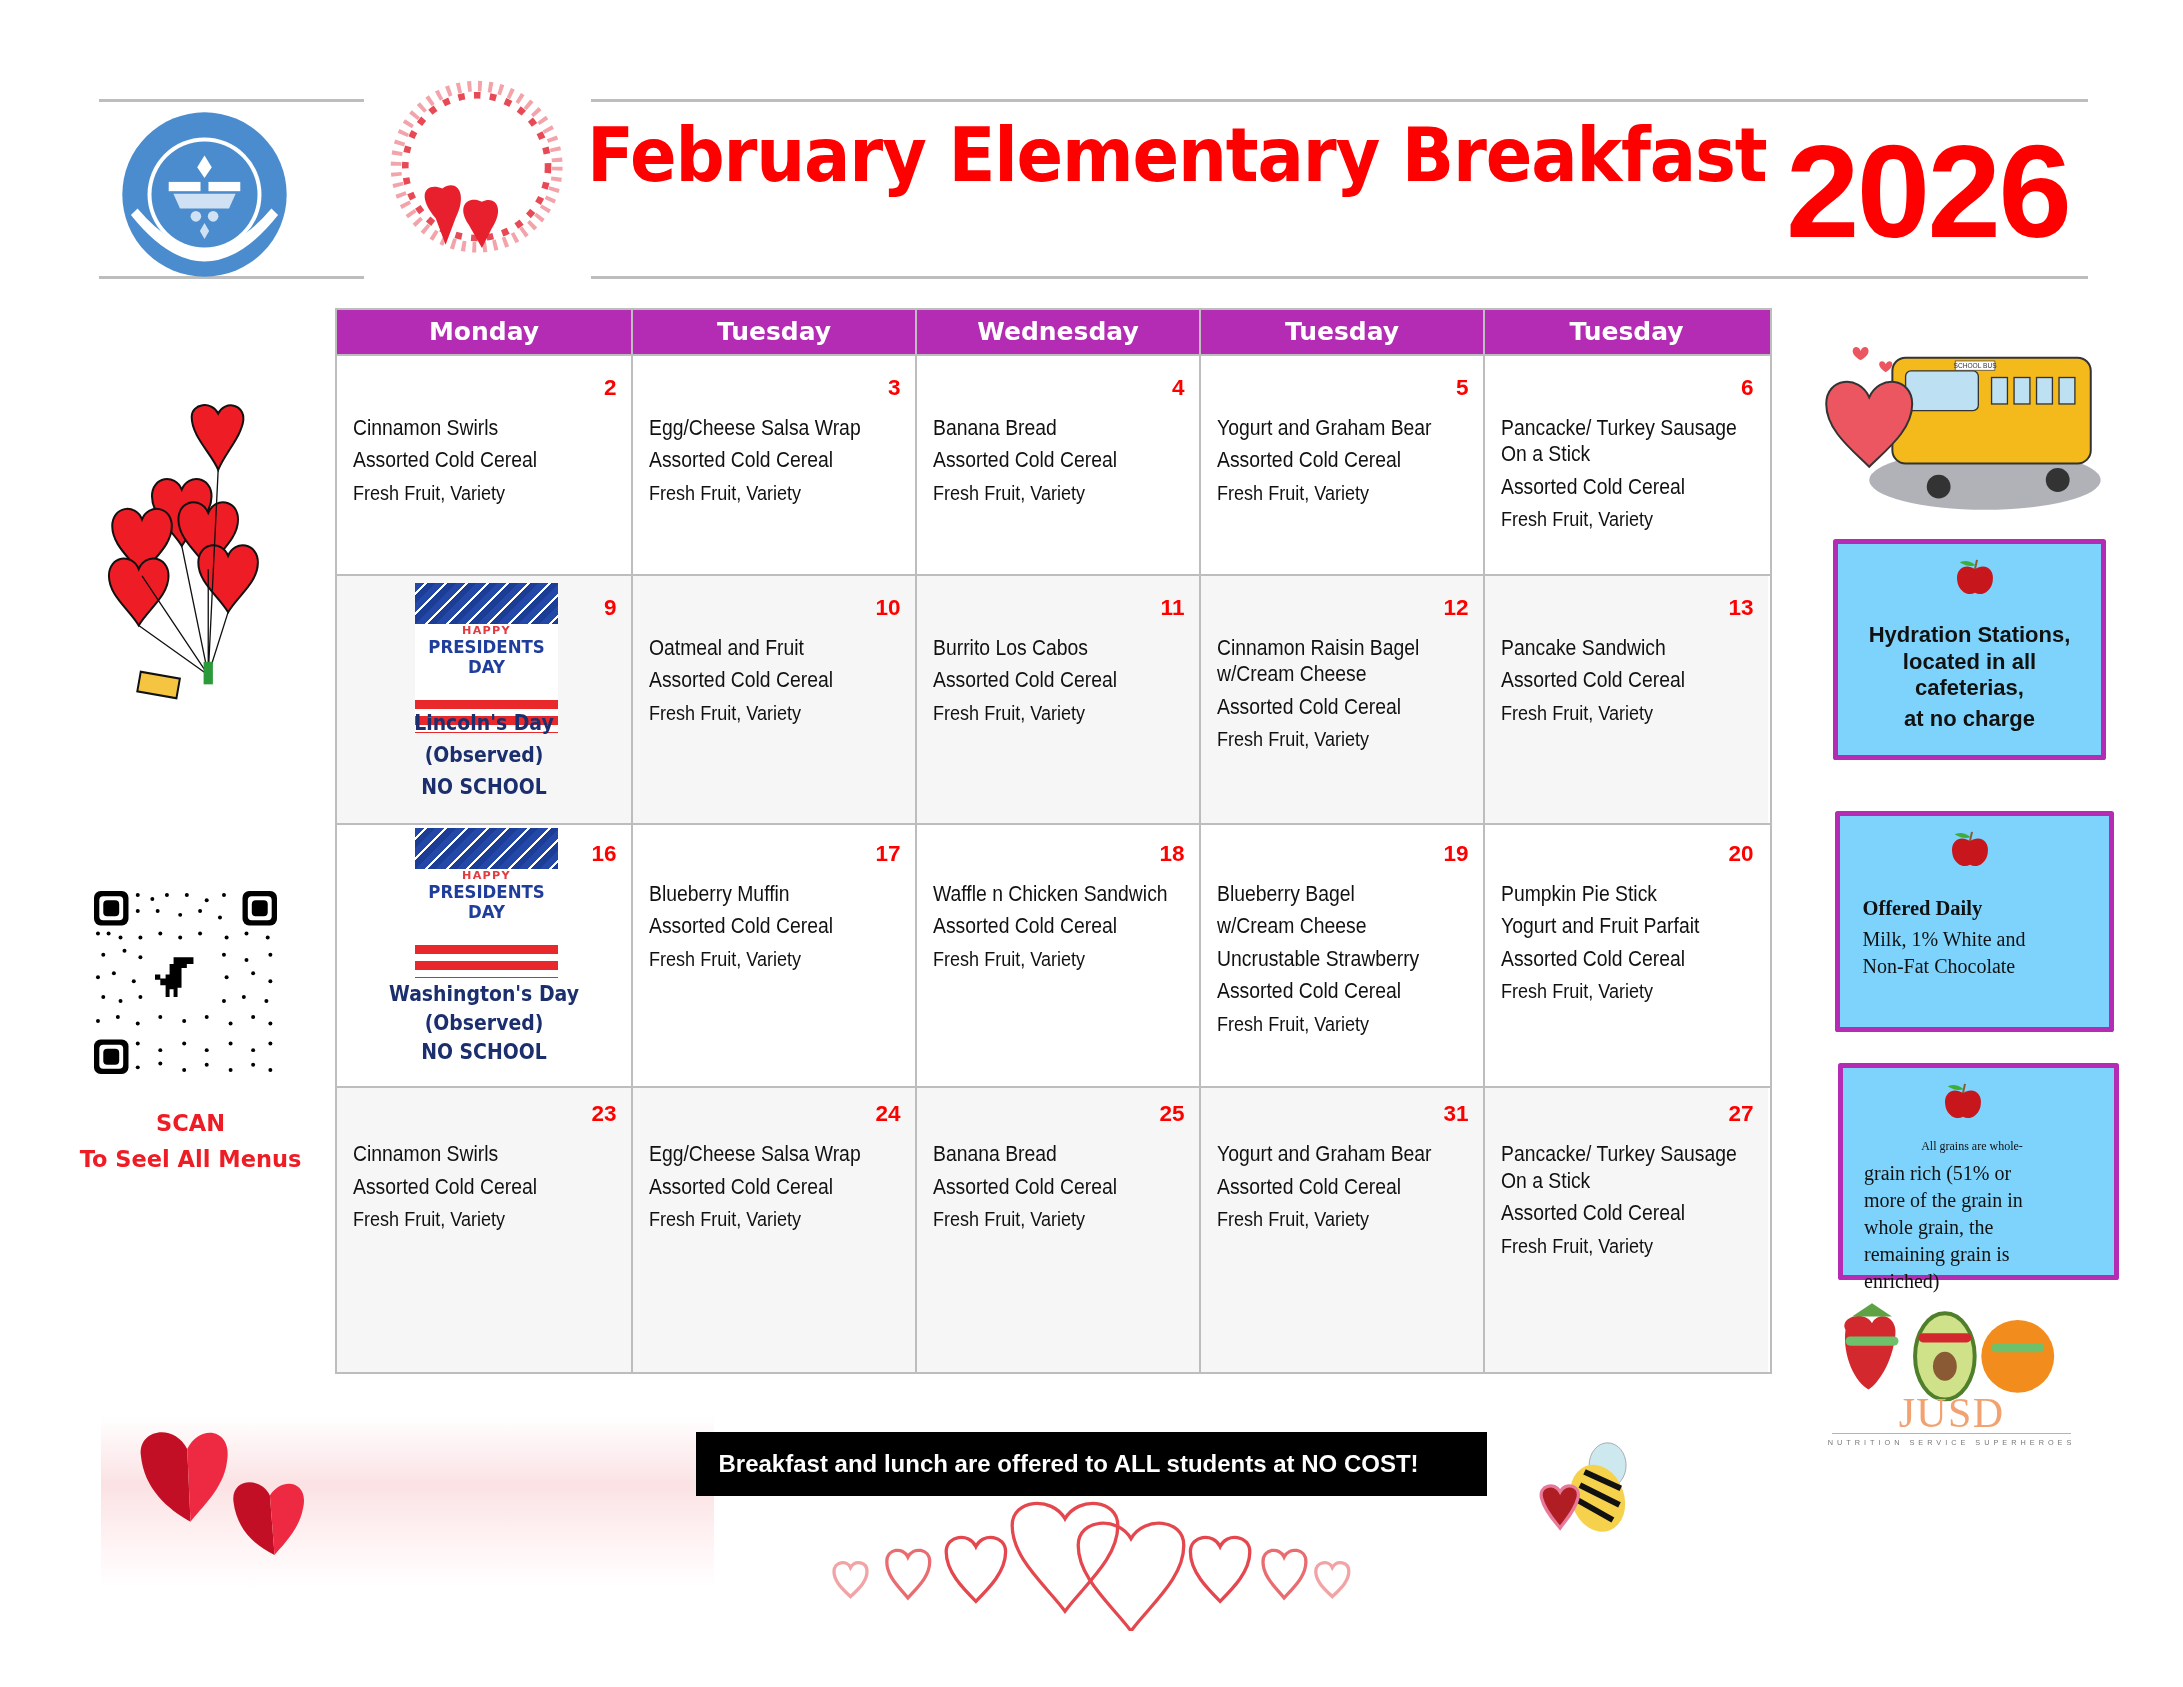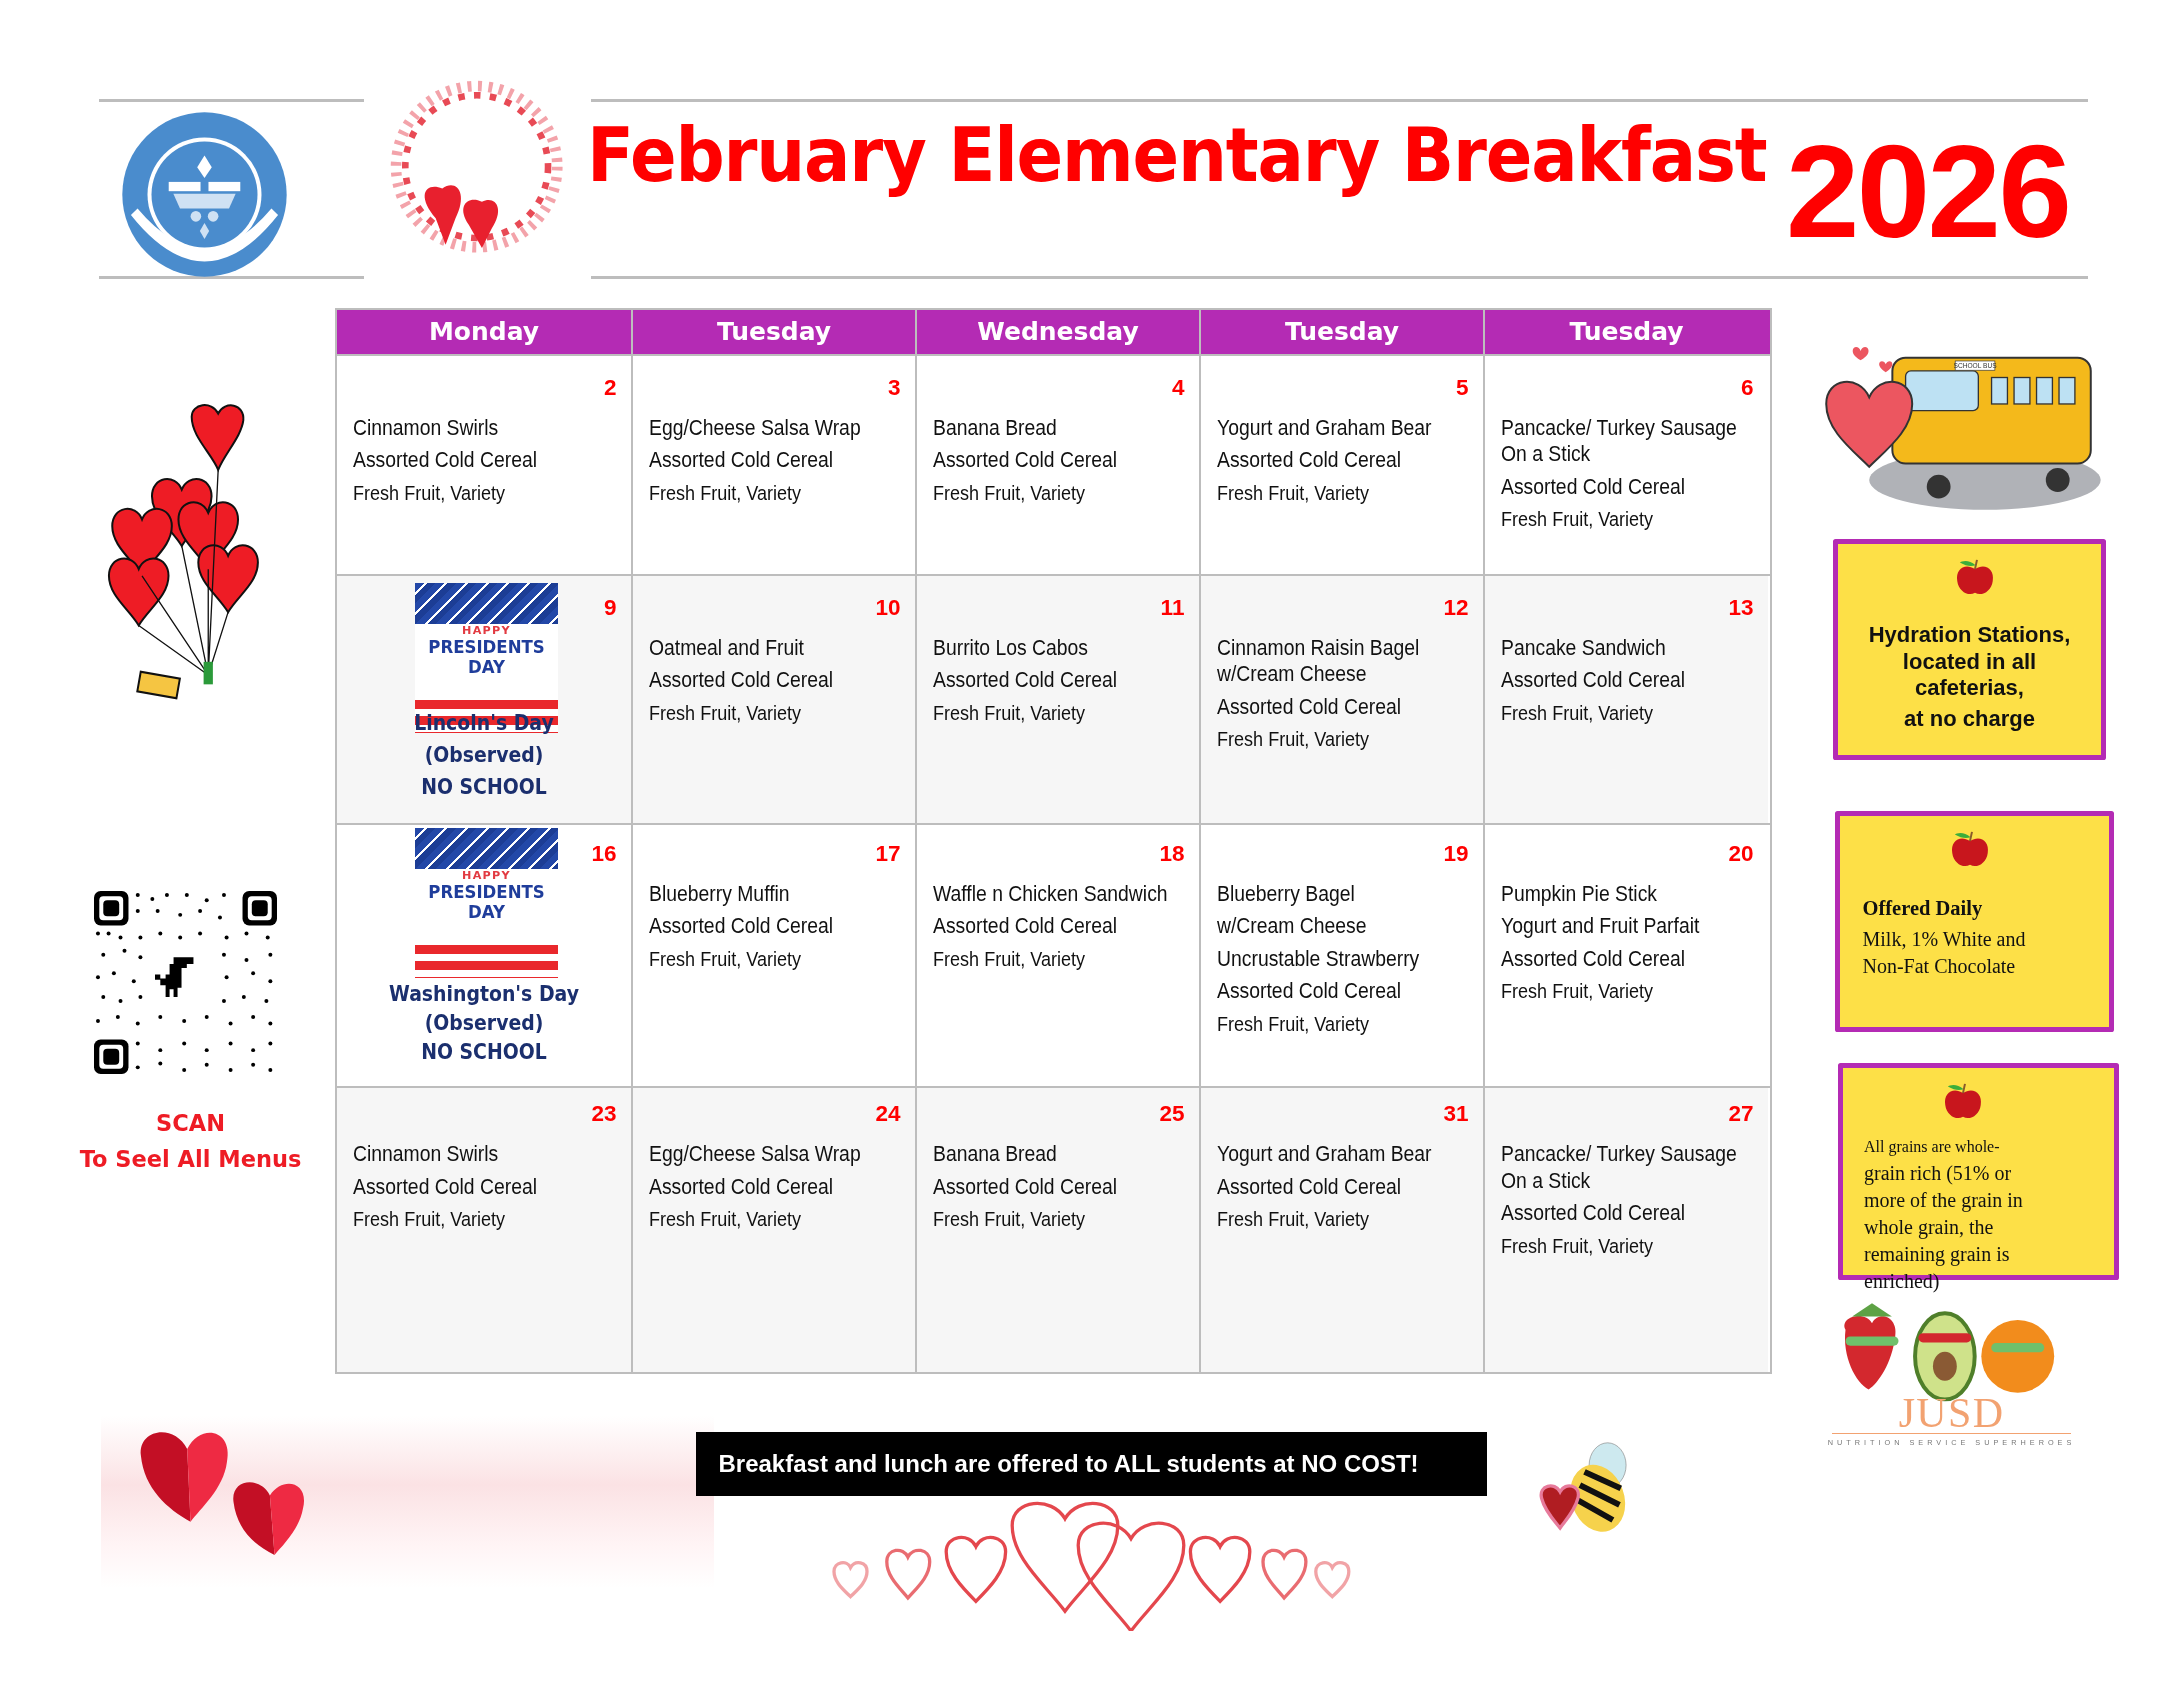--- a/index.html
+++ b/index.html
@@ -29,21 +29,21 @@
   .holiday { position: absolute; left: 0; right: 0; top: 0; bottom: 0; }
   .pres-card { position: absolute; left: 78px; top: 6.6px; width: 143px; height: 150px; background: #fff; overflow: hidden; }
   .pres-card .flag-top { position: absolute; left: 0; top: 0; width: 143px; height: 41px; background: repeating-linear-gradient(135deg, #2348a8 0 6.6px, #ffffff 6.6px 8.6px, #1c3d95 8.6px 14.6px); }
   .pres-card .flag-bot { position: absolute; left: 0; bottom: 0; width: 143px; height: 33px; background: repeating-linear-gradient(180deg, #e9282c 0 9.3px, #ffffff 9.3px 16px); }
   .pres-card .happy { position: absolute; top: 41px; width: 100%; text-align: center; color: #e23b42; font-weight: bold; font-size: 11.2px; letter-spacing: 1.3px; font-family: "DejaVu Sans", sans-serif; }
   .pres-card .pres { position: absolute; top: 54px; width: 100%; text-align: center; color: #1f3d9b; font-weight: bold; font-size: 18px; line-height: 20px; font-family: "DejaVu Sans", sans-serif; transform: scaleX(0.92); }
   .holiday-text { position: absolute; left: 0; right: 0; text-align: center; color: #1b2f6e; font-family: "DejaVu Sans", sans-serif; font-weight: bold; font-size: 20.5px; line-height: 32px; }
   .holiday-text div { transform: scaleX(0.92); }
 
   
-  .infobox { position: absolute; border: 5.3px solid #b42bb4; border-radius: 2.6px; background: #fde047; box-sizing: border-box; }
+  .infobox { position: absolute; border: 5.3px solid #b42bb4; border-radius: 2.6px; background: #7dd3fc; box-sizing: border-box; }
   .apple { position: absolute; width: 46px; height: 40px; }
   .info-bold { font-family: "Liberation Sans", sans-serif; font-weight: bold; font-size: 22px; color: #111; text-align: center; line-height: 26.5px; }
   .info-text { font-family: Liberation Serif, serif; font-size: 21px; color: #111; line-height: 27px; }
 
   .scan { left: 68px; top: 1105px; width: 245px; text-align: center; color: #ee1c25; font-family: "DejaVu Sans", sans-serif; font-weight: bold; font-size: 22.5px; line-height: 36px; }
 
   .banner { left: 696px; top: 1432px; width: 791px; height: 64px; background: #000; color: #fff; font-family: "Liberation Sans", sans-serif; font-weight: bold; font-size: 24px; line-height: 64px; padding-left: 22.5px; box-sizing: border-box; white-space: nowrap; }
 </style>
 </head>
 <body>
@@ -439,21 +439,21 @@
   </div>
 </div>
 
 <div class="infobox" style="left:1838px; top:1063px; width:281px; height:217px;">
   <svg class="apple" style="left:97px; top:13.2px;" viewBox="0 0 70 60">
     <path d="M35 18 C20 8 5 18 8 36 C10 52 25 60 35 54 C45 60 60 52 62 36 C65 18 50 8 35 18Z" fill="#c8161d"></path>
     <path d="M35 18 L38 4" stroke="#8a5a2b" stroke-width="3"></path>
     <path d="M36 12 C25 2 14 6 12 8 C22 14 30 14 36 12Z" fill="#3cae3a"></path>
   </svg>
   <div style="position:absolute; left:21px; top:65px;">
-    <div class="info-text" style="font-size:16px;">All grains are whole-</div>
+    <div class="info-text" style="font-size:12px;text-align:right;">All grains are whole-</div>
     <div class="info-text" style="font-size:20px;">grain rich (51% or</div>
     <div class="info-text" style="font-size:20px;">more of the grain in</div>
     <div class="info-text" style="font-size:20px;">whole grain, the</div>
     <div class="info-text" style="font-size:20px;">remaining grain is</div>
     <div class="info-text" style="font-size:20px;">enriched)</div>
   </div>
 </div>
 
 <div class="abs" style="left:1819px; top:1290px; width:265px; height:165px;">
   <svg width="265" height="126" viewBox="0 0 400 190">

